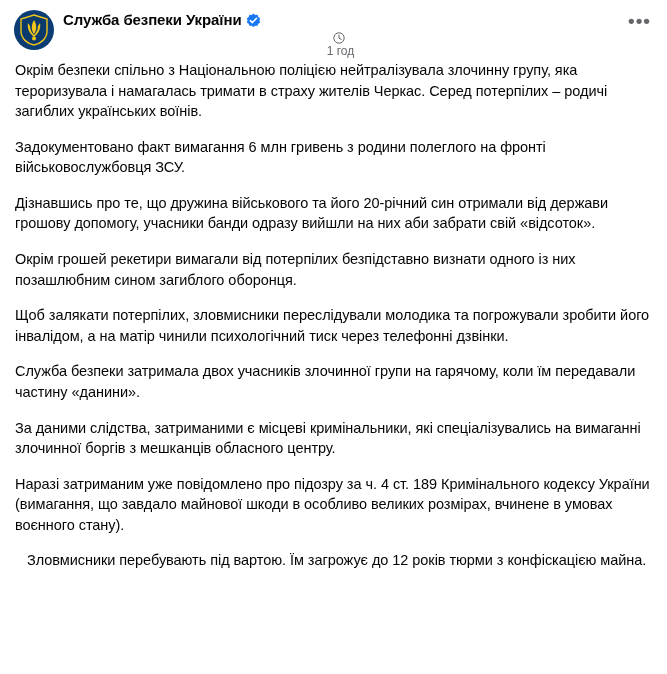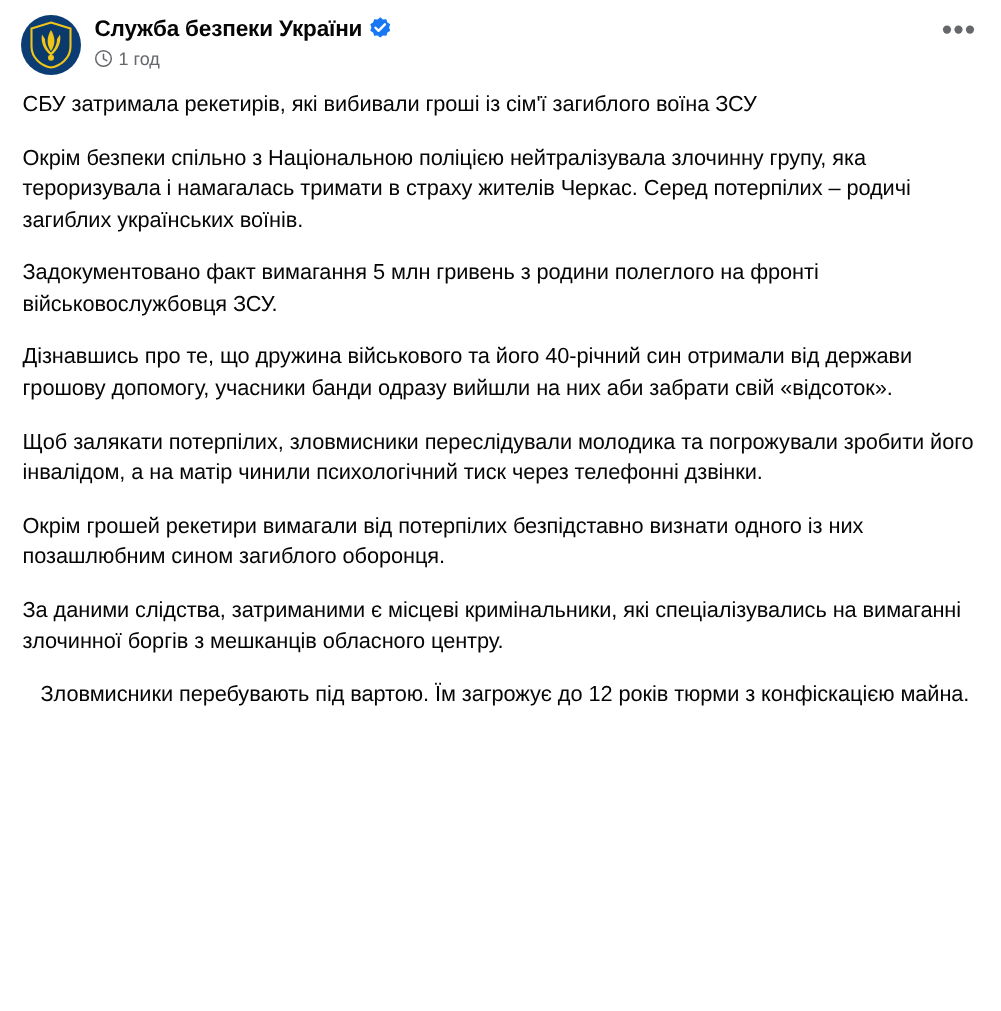--- a/index.html
+++ b/index.html
@@ -39,21 +39,21 @@
   }
   .avatar svg { display: block; }
   .header-text {
     margin-left: 9px;
     flex: 1 1 auto;
     min-width: 0;
     padding-top: 1px;
   }
   .page-name-row {
     display: flex;
-    align-items: flex-start;
+    align-items: center;
     line-height: 18px;
   }
   .page-name {
     font-size: 15px;
     font-weight: bold;
     color: #050505;
     letter-spacing: -0.1px;
   }
   .verified-badge {
     margin-left: 4px;
@@ -64,20 +64,21 @@
     align-items: center;
     justify-content: center;
   }
   .meta-row {
     display: flex;
     align-items: center;
     margin-top: 3px;
     color: #65676b;
     font-size: 12px;
     line-height: 14px;
+    flex-direction: column;
   }
   .clock-icon {
     width: 12px;
     height: 12px;
     margin-right: 4px;
     flex: 0 0 12px;
     display: inline-flex;
     align-items: center;
     justify-content: center;
   }
@@ -138,24 +139,25 @@
             <path d="M6 3.1 L6 6.2 L8.2 7.4" fill="none" stroke="#65676b" stroke-width="1" stroke-linecap="round" stroke-linejoin="round"></path>
           </svg>
         </span>
         <span class="timestamp">1 год</span>
       </div>
     </div>
     <div class="more-btn">•••</div>
   </div>
 
   <div class="post-body">
-    <p>СБУ затримала рекетирів, які вибивали гроші із сім'ї загиблого воїна ЗСУ</p>
     <p>Окрім безпеки спільно з Національною поліцією нейтралізувала злочинну групу, яка тероризувала і намагалась тримати в страху жителів Черкас. Серед потерпілих – родичі загиблих українських воїнів.</p>
-    <p>Задокументовано факт вимагання 5 млн гривень з родини полеглого на фронті військовослужбовця ЗСУ.</p>
-    <p>Дізнавшись про те, що дружина військового та його 40-річний син отримали від держави грошову допомогу, учасники банди одразу вийшли на них аби забрати свій «відсоток».</p>
+    <p>Задокументовано факт вимагання 6 млн гривень з родини полеглого на фронті військовослужбовця ЗСУ.</p>
+    <p>Дізнавшись про те, що дружина військового та його 20-річний син отримали від держави грошову допомогу, учасники банди одразу вийшли на них аби забрати свій «відсоток».</p>
+    <p>Окрім грошей рекетири вимагали від потерпілих безпідставно визнати одного із них позашлюбним сином загиблого оборонця.</p>
     <p>Щоб залякати потерпілих, зловмисники переслідували молодика та погрожували зробити його інвалідом, а на матір чинили психологічний тиск через телефонні дзвінки.</p>
-    <p>Окрім грошей рекетири вимагали від потерпілих безпідставно визнати одного із них позашлюбним сином загиблого оборонця.</p>
+    <p>Служба безпеки затримала двох учасників злочинної групи на гарячому, коли їм передавали частину «данини».</p>
     <p>За даними слідства, затриманими є місцеві кримінальники, які спеціалізувались на вимаганні злочинної боргів з мешканців обласного центру.</p>
+    <p>Наразі затриманим уже повідомлено про підозру за ч. 4 ст. 189 Кримінального кодексу України (вимагання, що завдало майнової шкоди в особливо великих розмірах, вчинене в умовах воєнного стану).</p>
     <p>Зловмисники перебувають під вартою. Їм загрожує до 12 років тюрми з конфіскацією майна.</p>
 
   </div>
 
 </div>
 
 </body></html>

